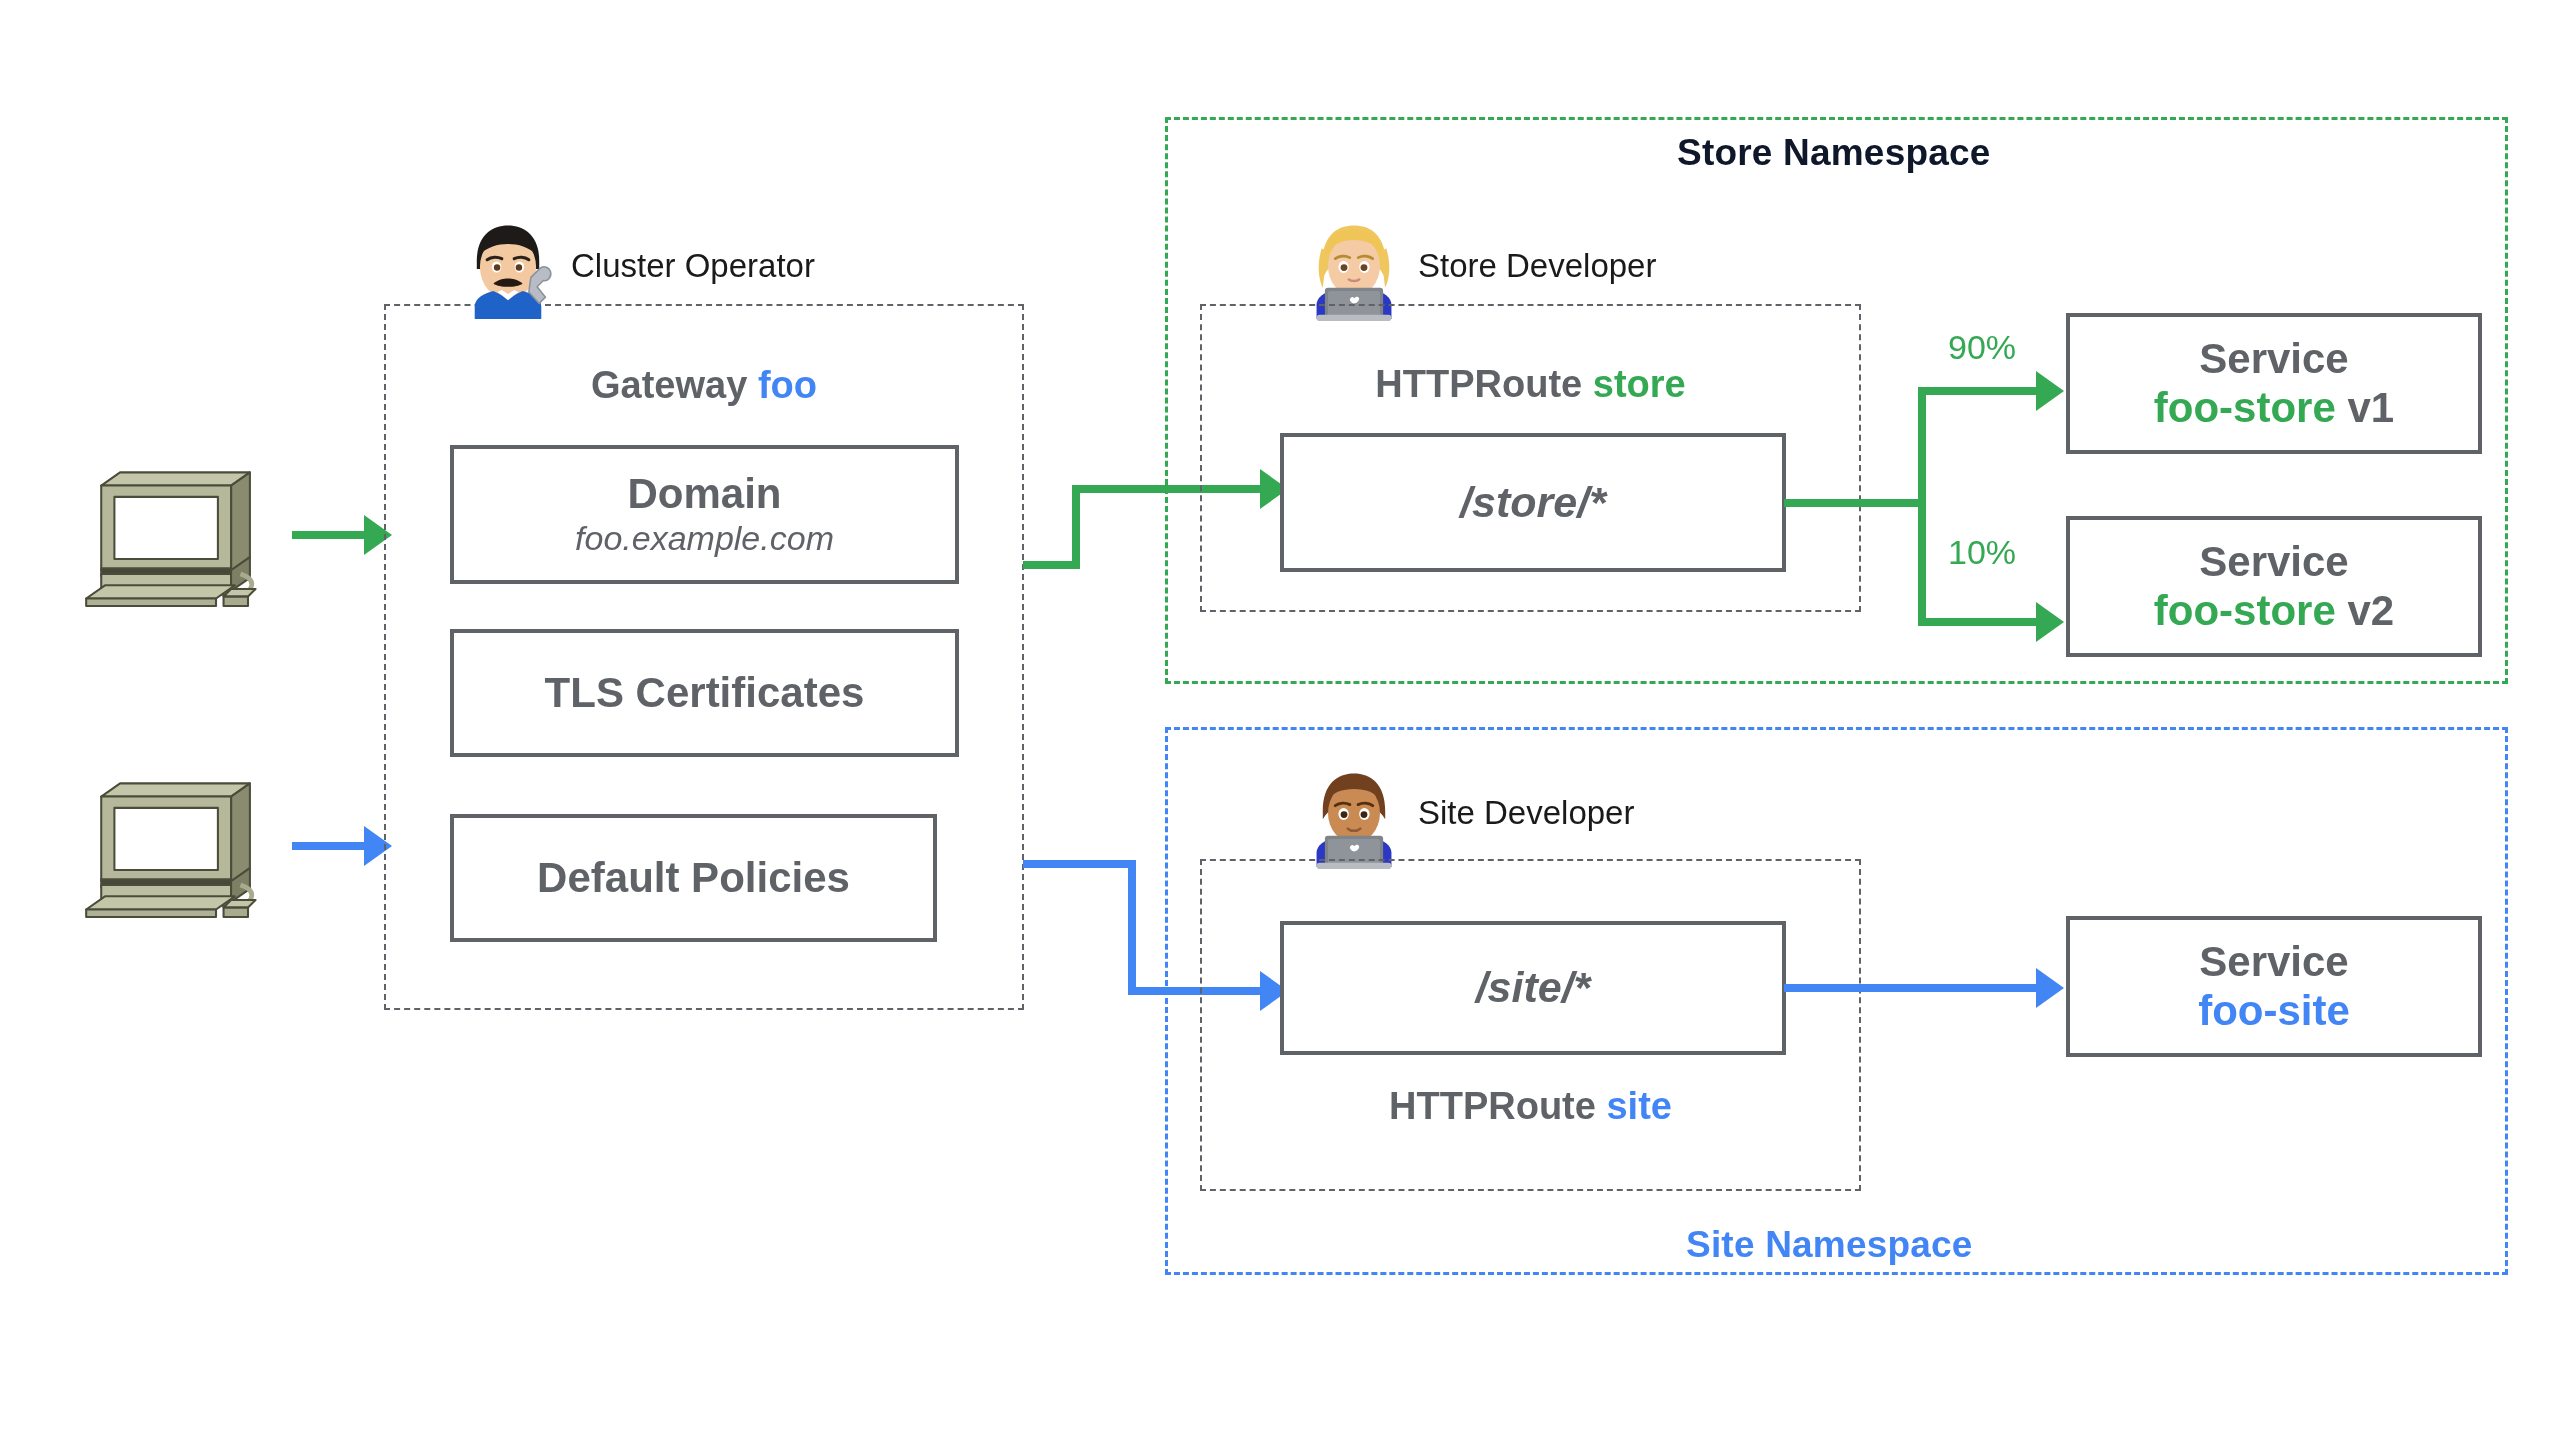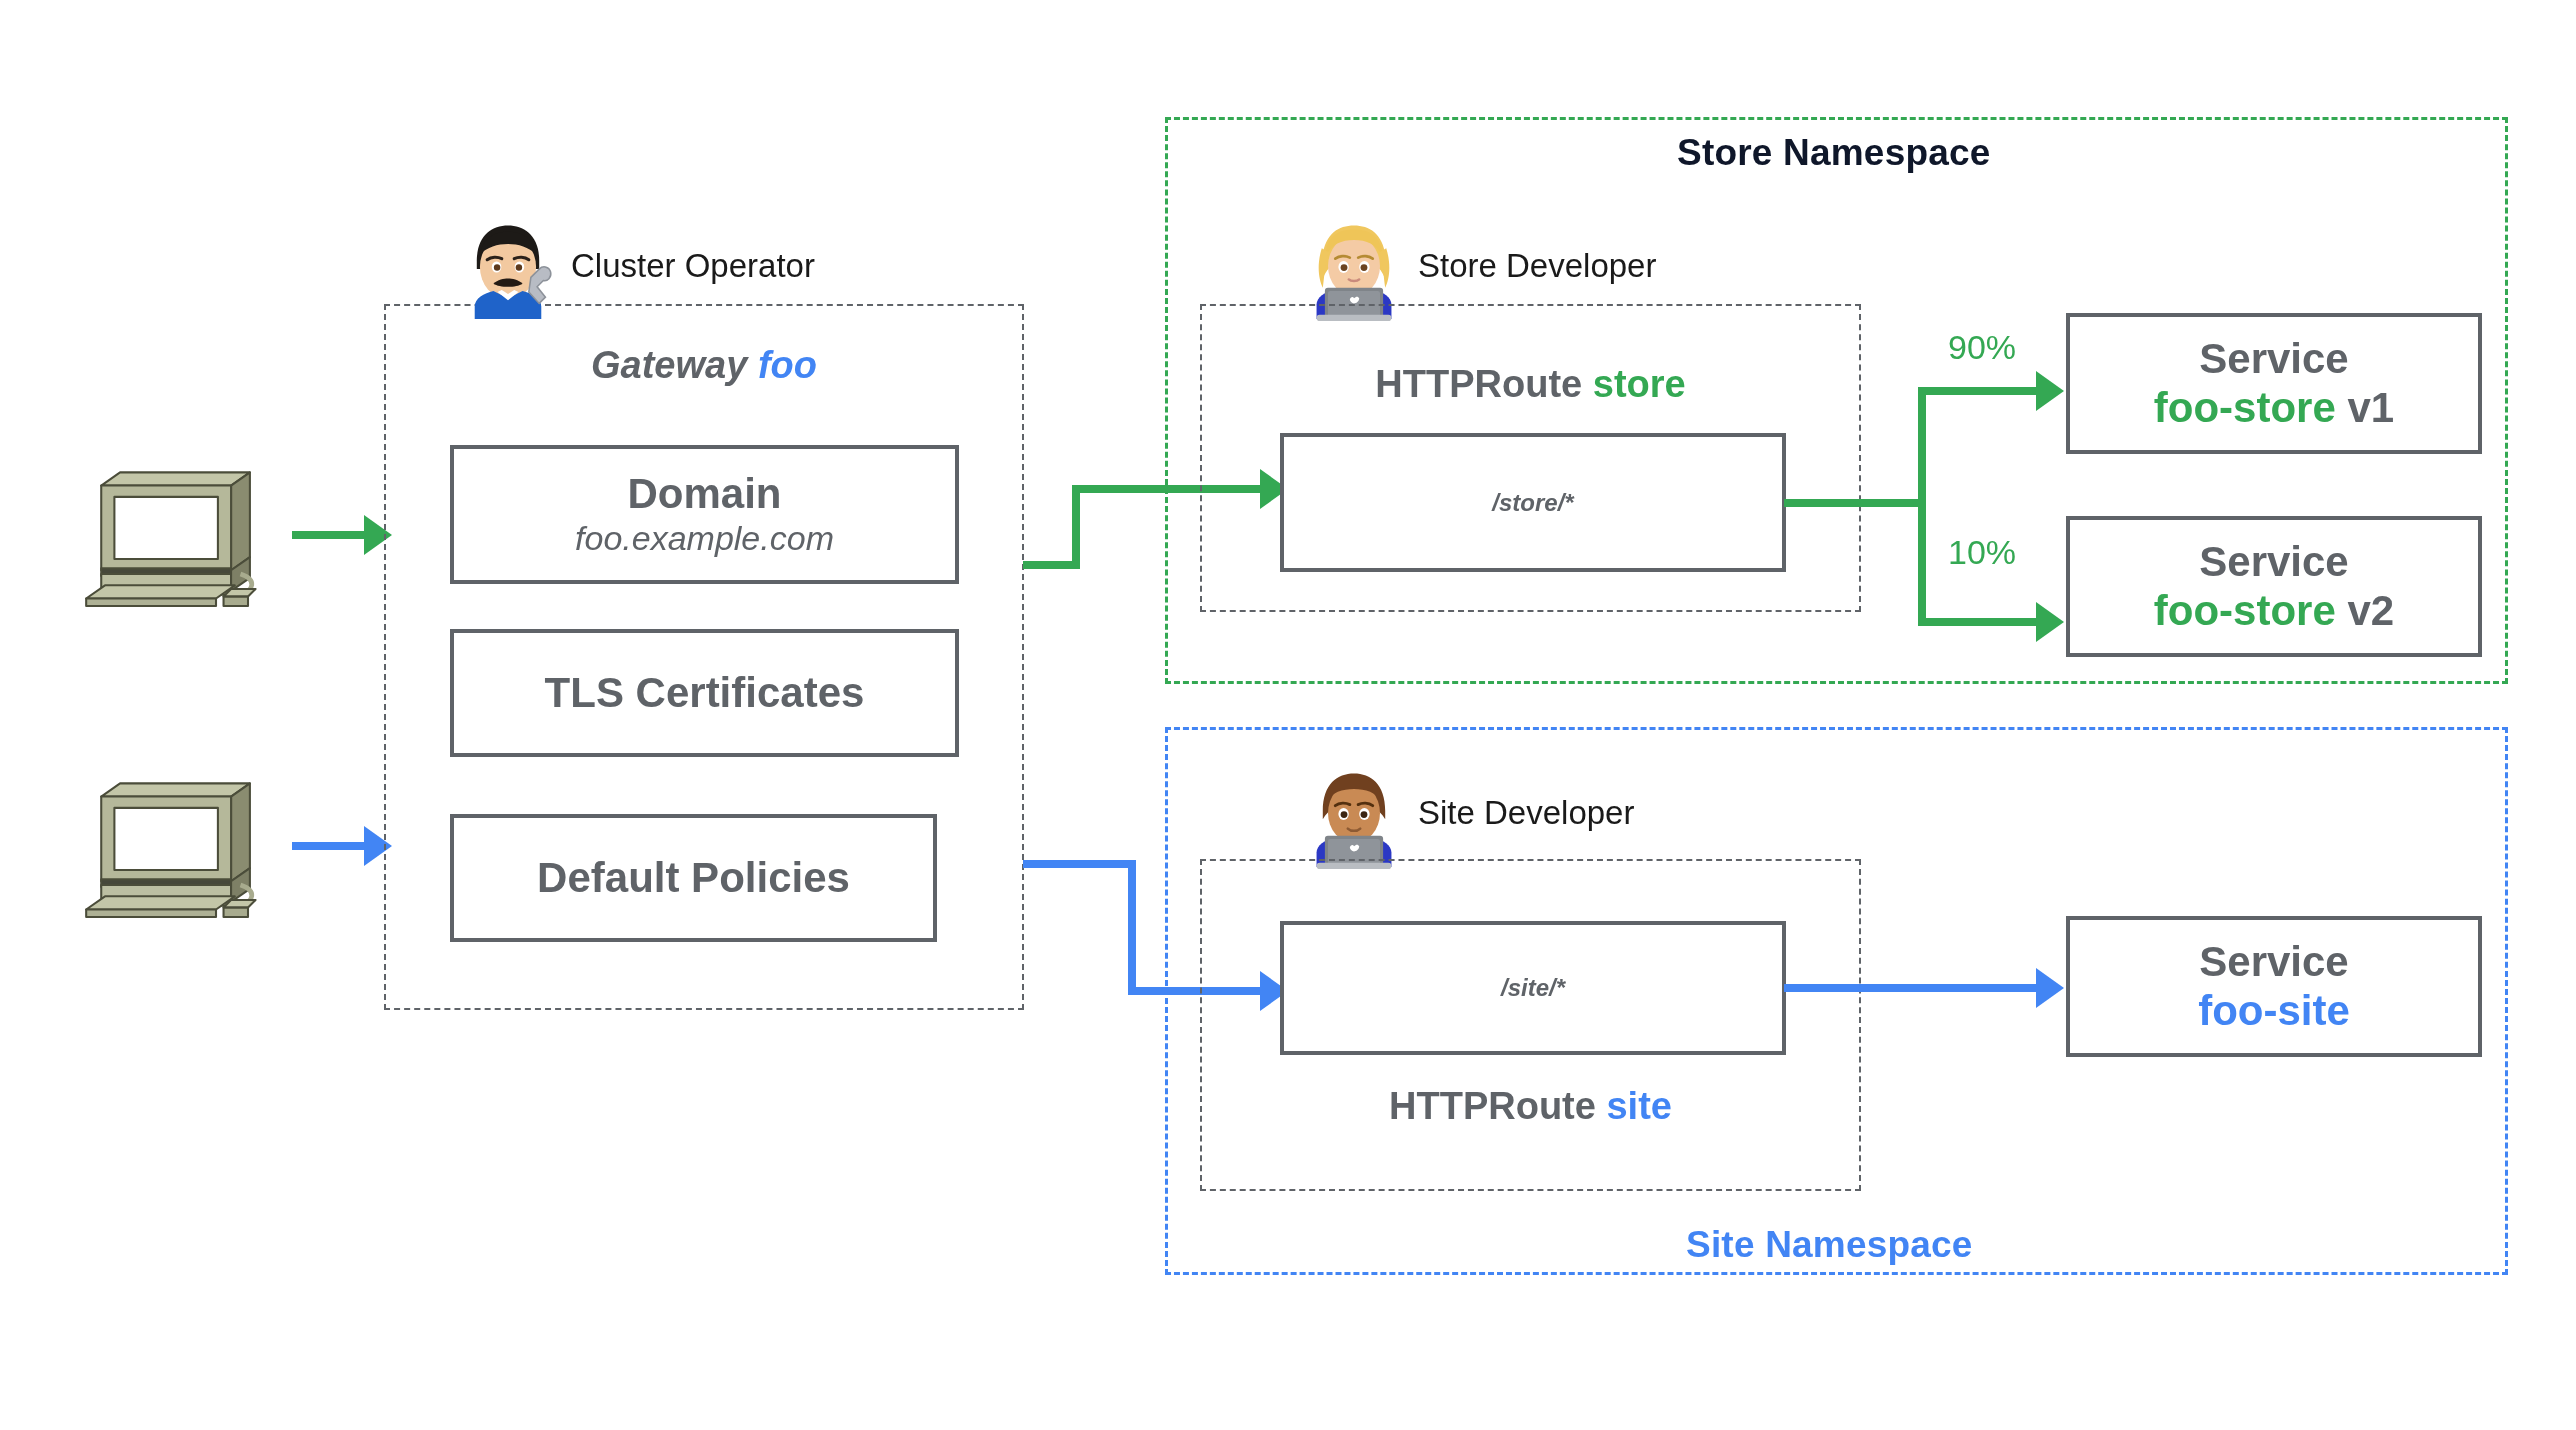--- a/index.html
+++ b/index.html
@@ -65,21 +65,21 @@
     white-space: nowrap;
   }
   .box-sub {
     font-size: 34px;
     font-style: italic;
     font-weight: normal;
     color: #5f6368;
     white-space: nowrap;
   }
   .box-path {
-    font-size: 24px;
+    font-size: 43px;
     font-style: italic;
     font-weight: bold;
     color: #5f6368;
     white-space: nowrap;
   }
   .accent-green { color: #34a853; }
   .accent-blue  { color: #4285f4; }
 
   
   .group-title {
@@ -183,21 +183,21 @@
     <circle cx="60.5" cy="50.5" r="3.1" fill="#5c3a1e"></circle>
     <path d="M30,43 C34,40 40,40 44,42" stroke="#2a211a" stroke-width="3" fill="none" stroke-linecap="round"></path>
     <path d="M56,42 C60,40 66,40 70,43" stroke="#2a211a" stroke-width="3" fill="none" stroke-linecap="round"></path>
     <path d="M36,66 C40,62 46,61 50,61 C54,61 60,62 64,66 C58,70 42,70 36,66 Z" fill="#231a14"></path>
     <path d="M18,100 L18,88 C18,80 27,75 36,73 L50,80 L64,73 C73,75 82,80 82,88 L82,100 Z" fill="#1f63c9"></path>
     <path d="M40,74 L50,82 L60,74 L56,72 L50,76 L44,72 Z" fill="#ffffff"></path>
     <path d="M72,60 L80,52 C84,48 90,50 91,55 C92,60 88,64 84,63 L78,69 L86,79 L80,85 L70,74 Z" fill="#b8bcc4" stroke="#8d929a" stroke-width="1.5"></path>
   </svg>
   <div class="persona-label" style="left:571px; top:247px;">Cluster Operator</div>
 
-  <div class="group-title" style="left:384px; top:344px; width:640px;font-style:italic;">
+  <div class="group-title" style="left:384px; top:364px; width:640px;">
     <span>Gateway</span>
     <span class="accent-blue">foo</span>
   </div>
 
   <div class="abs solidbox" style="left:450px; top:445px; width:509px; height:139px;">
     <div class="box-line">Domain</div>
     <div class="box-sub">foo.example.com</div>
   </div>
 
   <div class="abs solidbox" style="left:450px; top:629px; width:509px; height:128px;">

